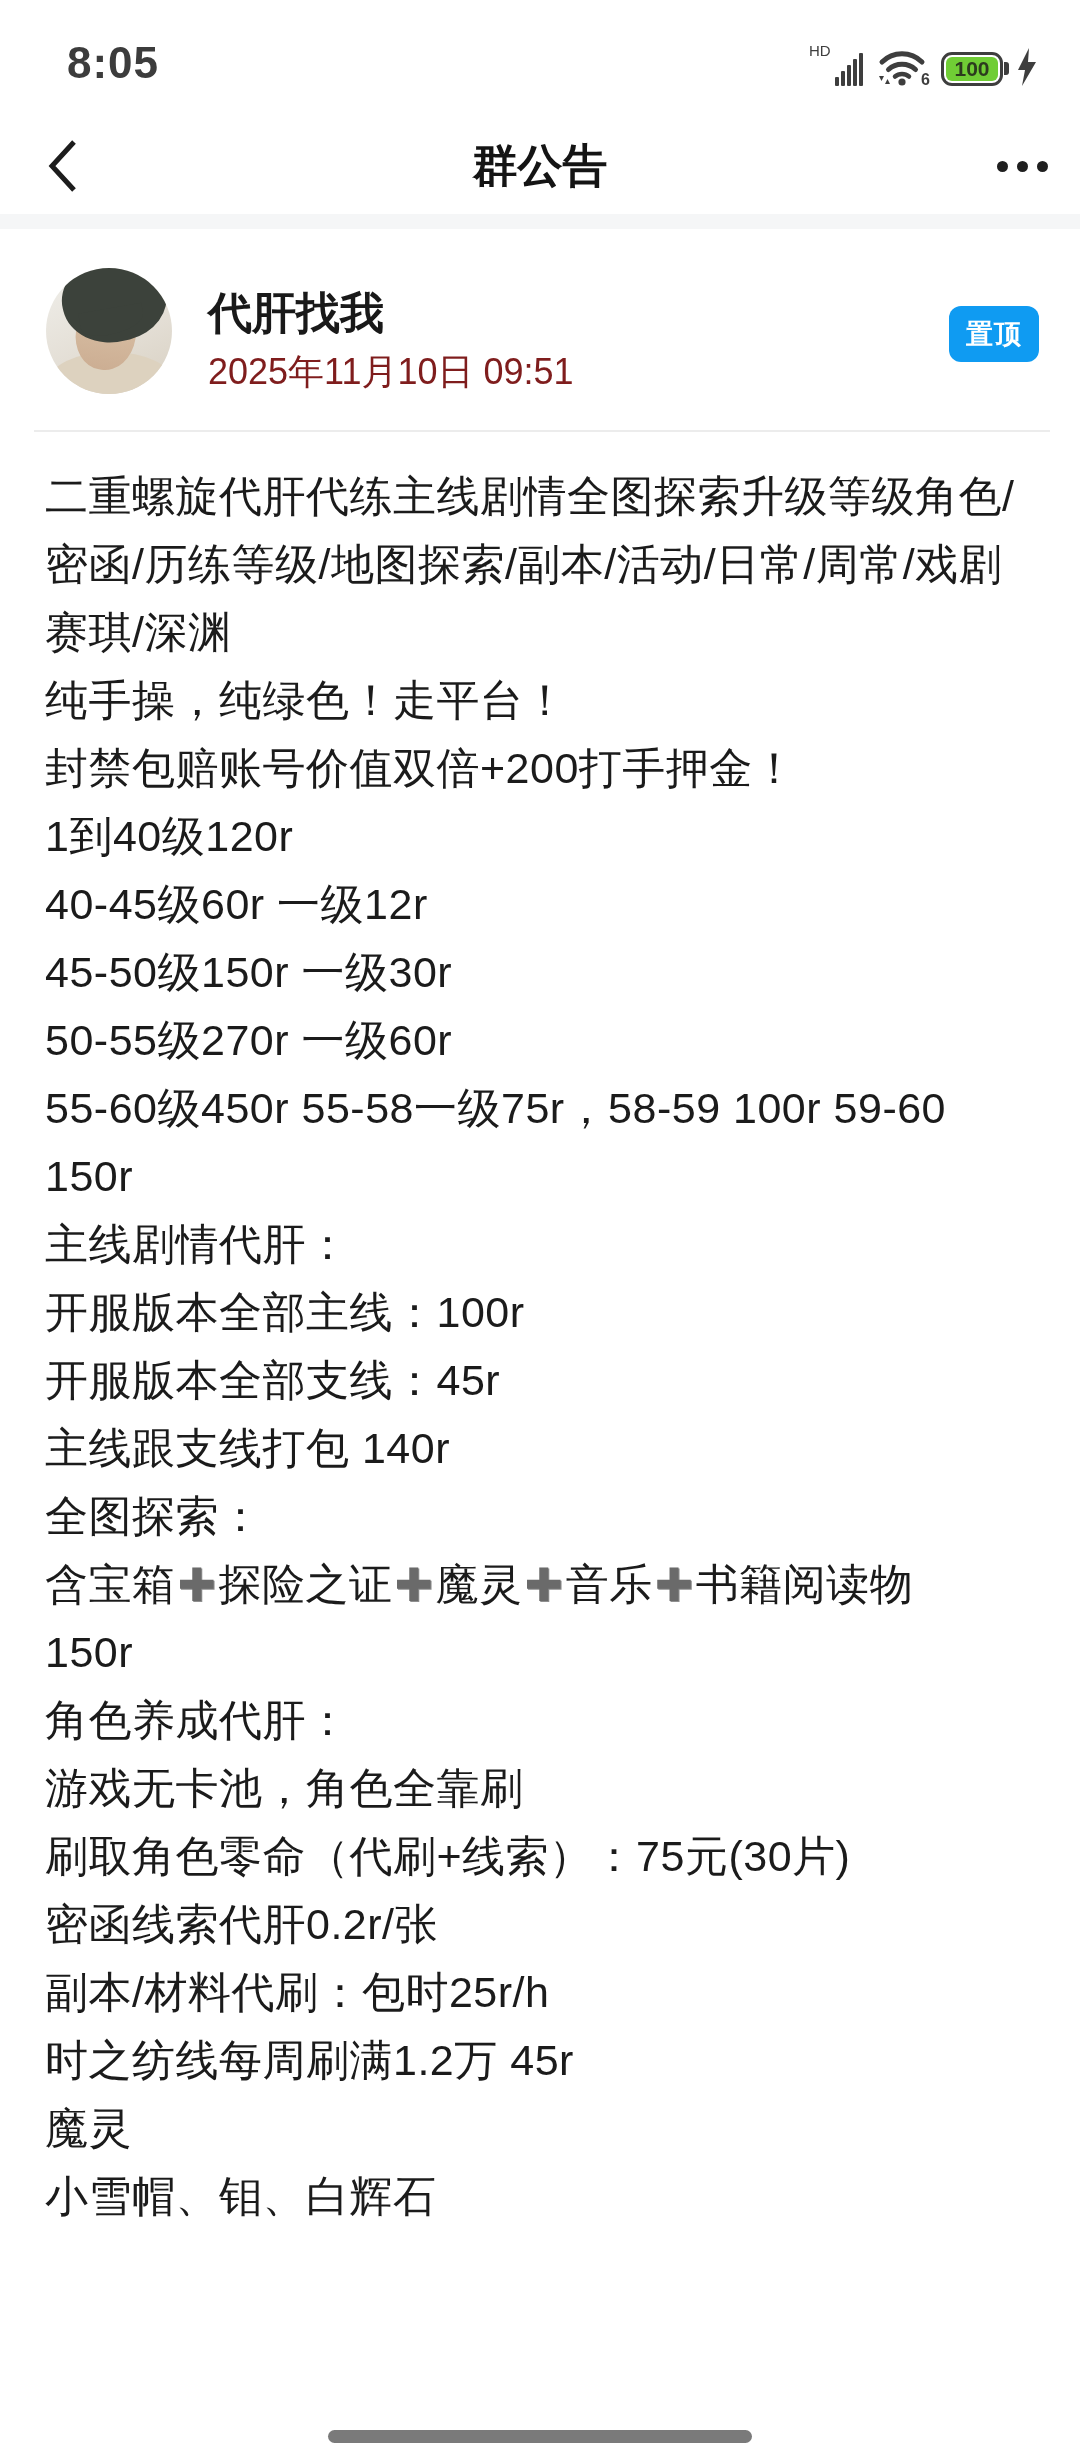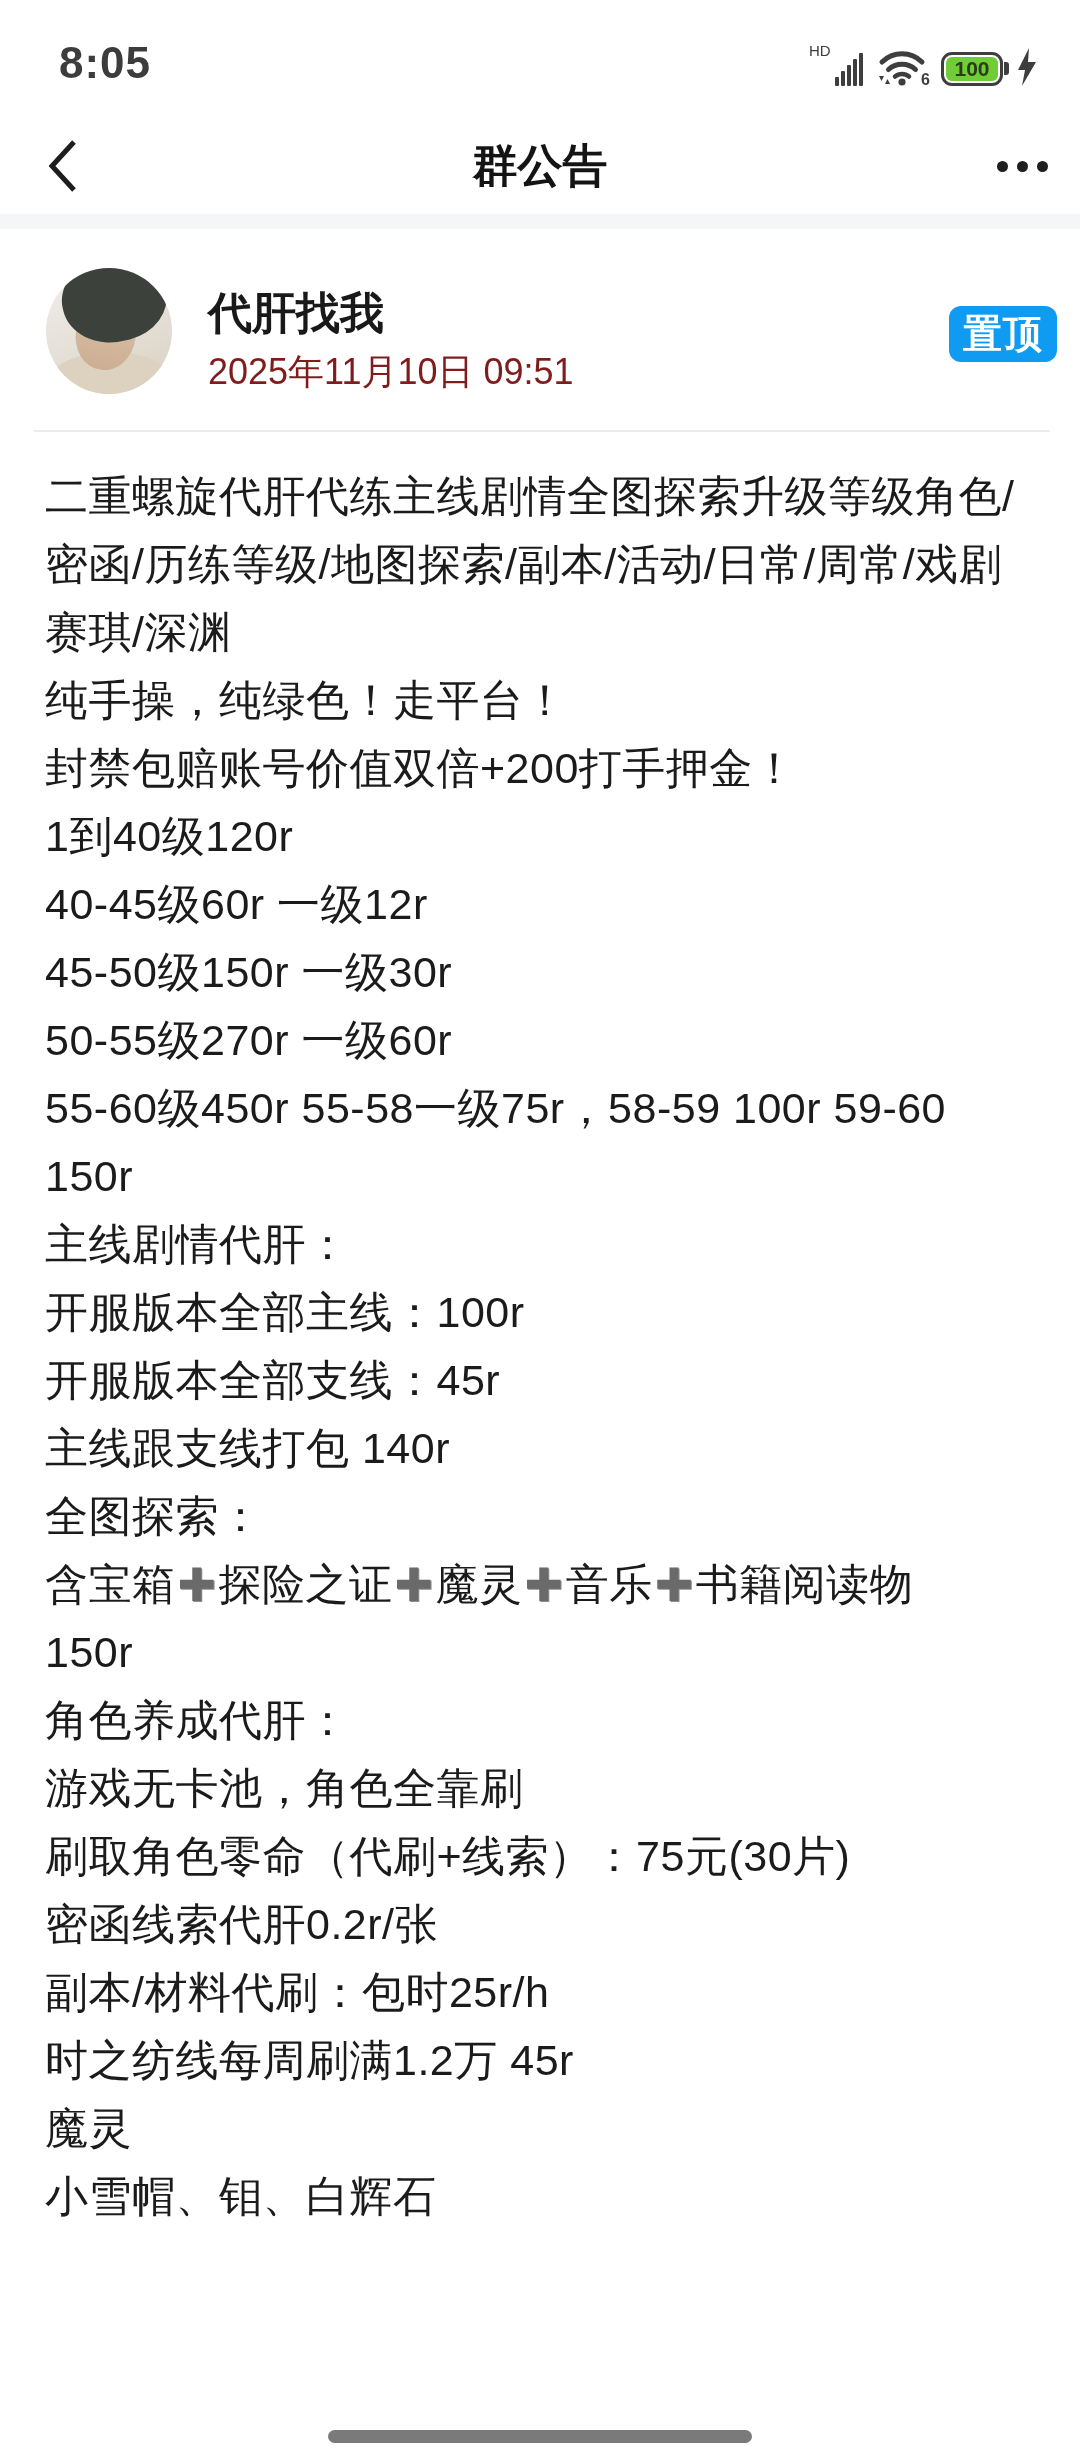--- a/index.html
+++ b/index.html
@@ -4,21 +4,21 @@
 <style>
   html,body { margin:0; padding:0; background:#e9e9e9; }
   .page {
     position:relative; width:1080px; height:2460px; margin:0 auto;
     background:#ffffff; overflow:hidden;
     font-family:"Liberation Sans","DejaVu Sans",sans-serif;
     color:#1b1b1b;
   }
 
   
-  .status-bar { position:absolute; top:0; left:4px; right:0; height:100px; background:#fff; }
+  .status-bar { position:absolute; top:0; left:12px; right:0; height:100px; background:#fff; }
   .status-time { position:absolute; left:55px; top:38px; font-size:44px; font-weight:600; color:#3c3c3c; letter-spacing:1px; }
   .status-icons { position:absolute; right:42px; top:46px; display:flex; align-items:flex-end; gap:13px; height:40px; }
 
   .signal { position:relative; width:54px; height:40px; }
   .signal .hd { position:absolute; left:0; top:-4px; font-size:15px; font-weight:normal; color:var(--icon-dark); }
   .signal .bars { position:absolute; right:0; bottom:0; display:flex; align-items:flex-end; gap:2px; }
   .signal .bars i { display:block; width:4px; background:var(--icon-dark); border-radius:1px; }
   .signal .bars i:nth-child(1){height:9px}
   .signal .bars i:nth-child(2){height:15px}
   .signal .bars i:nth-child(3){height:21px}
@@ -45,23 +45,23 @@
   .avatar { position:absolute; left:46px; top:268px; width:126px; height:126px; border-radius:50%; overflow:hidden;
             background:linear-gradient(155deg,#f0efeb 0%,#e4dfd6 55%,#d7cfc1 100%); }
   .avatar .shirt { position:absolute; left:2px; bottom:-20px; width:126px; height:62px; background:#ddd2bf; border-radius:52% 52% 0 0; }
   .avatar .face { position:absolute; left:30px; top:28px; width:60px; height:74px; background:linear-gradient(#dcc4a9,#ccae93); border-radius:48%; transform:rotate(9deg); }
   .avatar .hair { position:absolute; left:16px; top:-12px; width:104px; height:86px; background:#3c423b; border-radius:48% 55% 46% 52%; transform:rotate(-14deg); }
   .avatar .fringe { position:absolute; left:34px; top:40px; width:64px; height:26px; background:#3c423b; border-radius:0 0 60% 40%; transform:rotate(-10deg); }
 
   .author-name { position:absolute; left:208px; top:284px; font-size:44px; font-weight:600; color:#191919; }
   .post-date  { position:absolute; left:208px; top:348px; font-size:36px; color:#7f1d1d; }
 
-  .pin-badge { position:absolute; left:949px; top:306px; width:108px; height:56px; background:var(--badge-blue);
+  .pin-badge { position:absolute; left:949px; top:306px; width:90px; height:56px; background:var(--badge-blue);
                border-radius:12px; display:flex; align-items:center; justify-content:center;
-               color:#fff; font-size:39px; font-weight:600; letter-spacing:1px; }
+               color:#fff; font-size:27px; font-weight:600; letter-spacing:1px; }
 
   .divider { position:absolute; top:430px; left:34px; right:30px; height:2px; background:#ececec; }
 
   
   .content { position:absolute; top:462px; left:45px; width:1035px; height:1946px; overflow:hidden; }
   .line { height:68px; line-height:68px; font-size:43px; color:#1b1b1b; white-space:nowrap; letter-spacing:0.5px; }
   .plus-icon { color:#6a6a6a; font-size:46px; margin:0 2px; vertical-align:-2px;
                text-shadow:1px 1px 0 #8f8f8f; }
 
   .gesture-bar { position:absolute; top:2430px; left:50%; margin-left:-212px; width:424px; height:13px;

